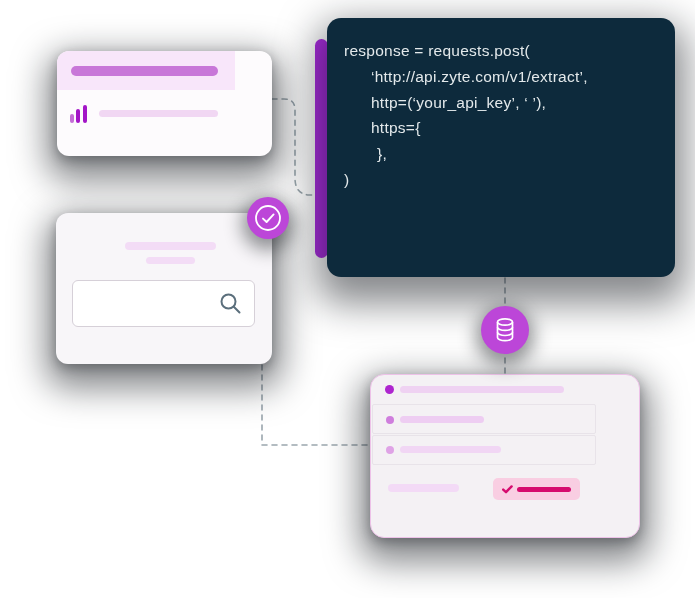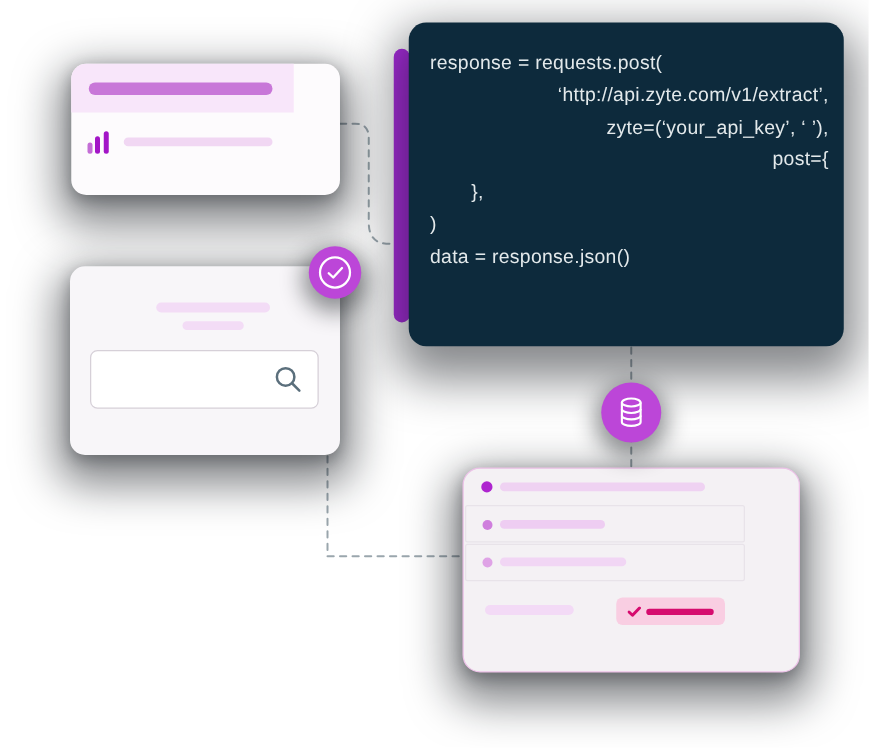--- a/index.html
+++ b/index.html
@@ -33,21 +33,21 @@
         border:1px solid #d6d0d8;border-radius:6px;}
   .search-box svg{position:absolute;right:10px;top:10px;}
 
   
   .accent-bar{position:absolute;left:315px;top:39px;width:13px;height:219px;border-radius:7px;
         background:#ab2be0;z-index:2;}
   .code-block{position:absolute;left:327px;top:18px;width:348px;height:259px;border-radius:14px;
         background:#0d2a3c;z-index:3;box-sizing:border-box;padding:20px 12px 0 17px;
         box-shadow:0 16px 38px 10px rgba(13,17,23,.50);}
   .code-line{color:#e3e9eb;font-size:15.5px;line-height:25.8px;letter-spacing:.25px;white-space:pre;}
-  .ind1{padding-left:27px;text-align:right;} .ind2{padding-left:55px;} .ind1b{padding-left:33px;}
+  .ind1{padding-left:27px;} .ind2{padding-left:55px;} .ind1b{padding-left:33px;}
 
   
   .circle{position:absolute;border-radius:50%;background:#bc46d8;z-index:4;
         display:flex;align-items:center;justify-content:center;
         box-shadow:0 6px 18px 5px rgba(13,17,23,.45);}
   .circle-check{left:247px;top:197px;width:42px;height:42px;}
   .circle-db{left:481px;top:306px;width:48px;height:48px;}
 
   
   .card-result{left:370px;top:374px;width:270px;height:164px;background:#f4f1f4;
@@ -105,25 +105,24 @@
     <svg width="28" height="28" viewBox="0 0 28 28">
       <circle cx="14" cy="14" r="12" fill="none" stroke="#ffffff" stroke-width="1.8"></circle>
       <path d="M9 14.6 L12.6 18 L19.6 10.4" fill="none" stroke="#ffffff" stroke-width="1.9" stroke-linecap="round" stroke-linejoin="round"></path>
     </svg>
   </div>
 
   <div class="accent-bar"></div>
   <div class="code-block">
     <div class="code-line">response = requests.post(</div>
     <div class="code-line ind1">‘http://api.zyte.com/v1/extract’,</div>
-    <div class="code-line ind1">zyte=(‘your_api_key’, ‘ ’),</div>
-    <div class="code-line ind1">post={</div>
+    <div class="code-line ind1">http=(‘your_api_key’, ‘ ’),</div>
+    <div class="code-line ind1">https={</div>
     <div class="code-line ind1b">},</div>
     <div class="code-line">)</div>
-    <div class="code-line">data = response.json()</div>
   </div>
 
   <div class="circle circle-db">
     <svg width="26" height="28" viewBox="0 0 26 28">
       <ellipse cx="13" cy="6" rx="7.5" ry="3.2" fill="none" stroke="#ffffff" stroke-width="1.7"></ellipse>
       <path d="M5.5 6 V21.5 C5.5 23.3 8.9 24.7 13 24.7 C17.1 24.7 20.5 23.3 20.5 21.5 V6" fill="none" stroke="#ffffff" stroke-width="1.7"></path>
       <path d="M5.5 11.2 C5.5 13 8.9 14.4 13 14.4 C17.1 14.4 20.5 13 20.5 11.2" fill="none" stroke="#ffffff" stroke-width="1.7"></path>
       <path d="M5.5 16.3 C5.5 18.1 8.9 19.5 13 19.5 C17.1 19.5 20.5 18.1 20.5 16.3" fill="none" stroke="#ffffff" stroke-width="1.7"></path>
     </svg>
   </div>

